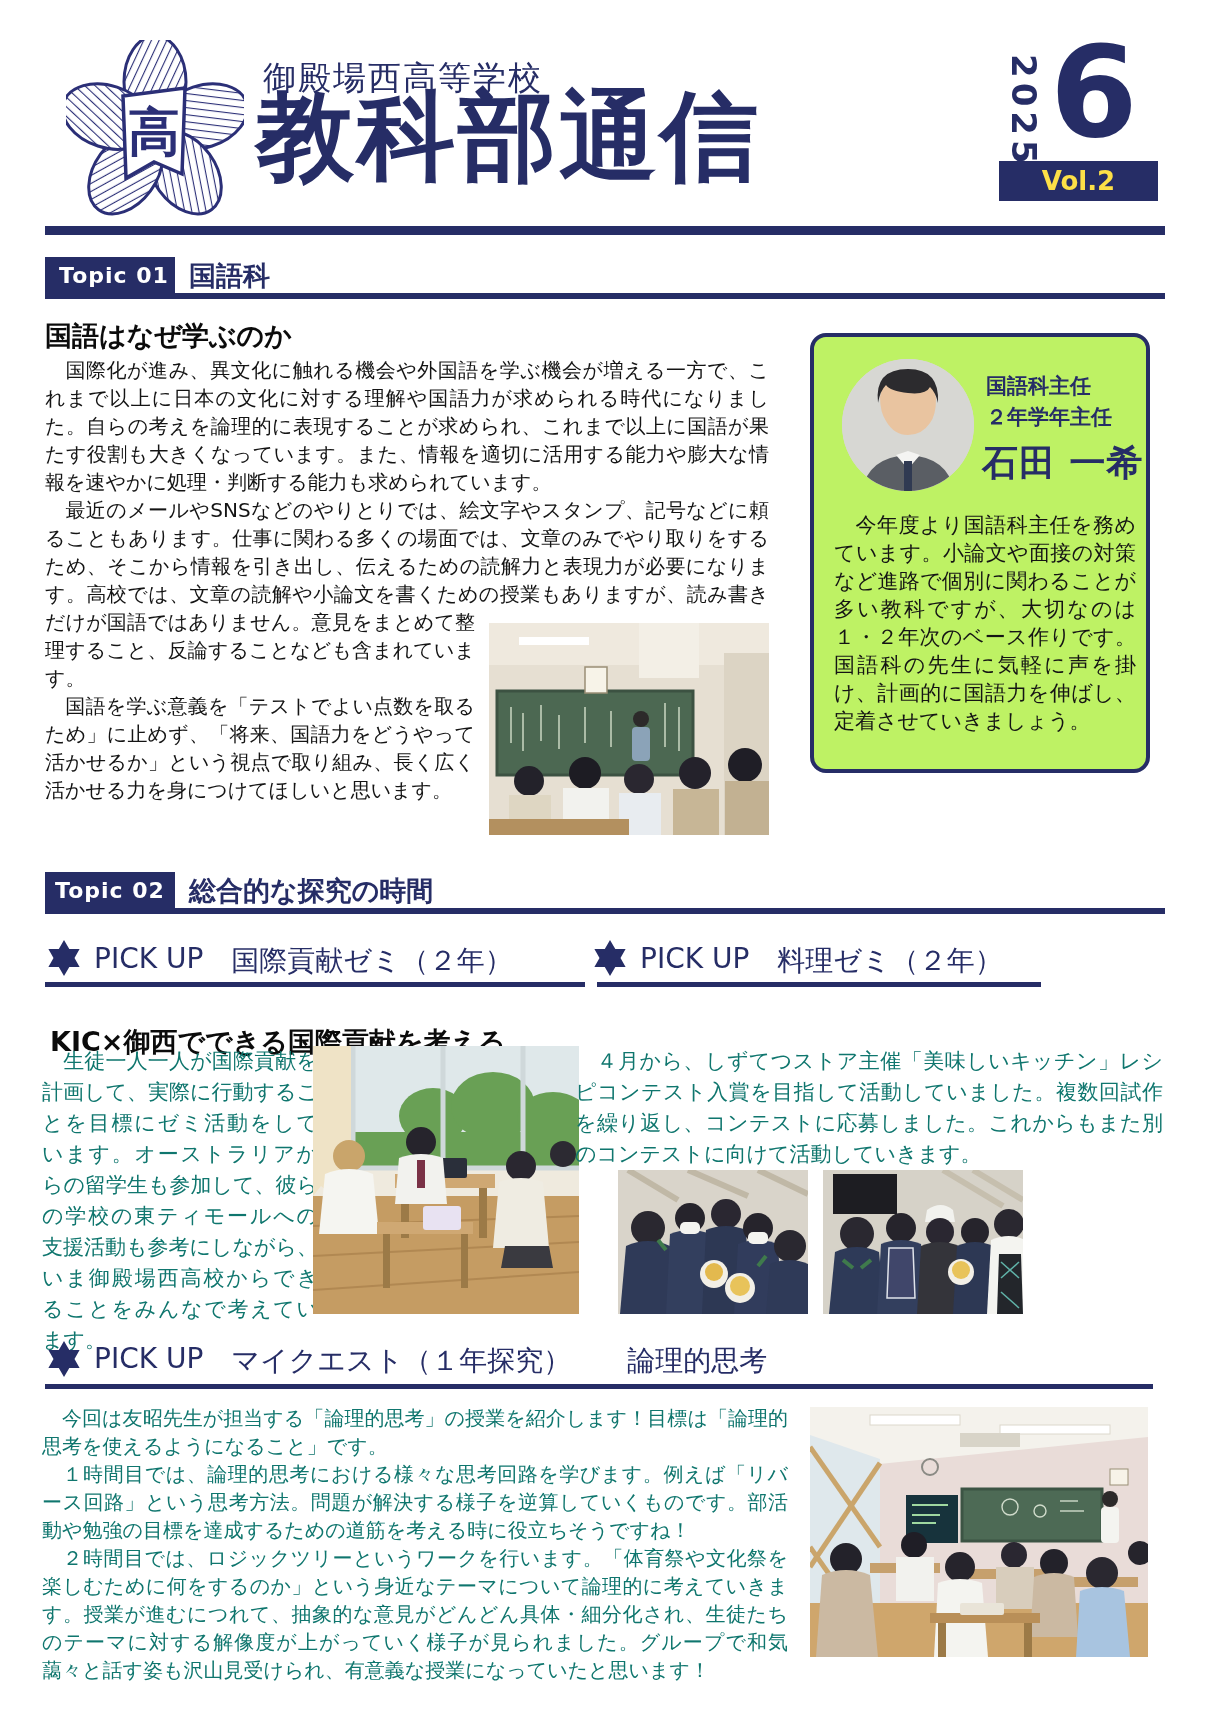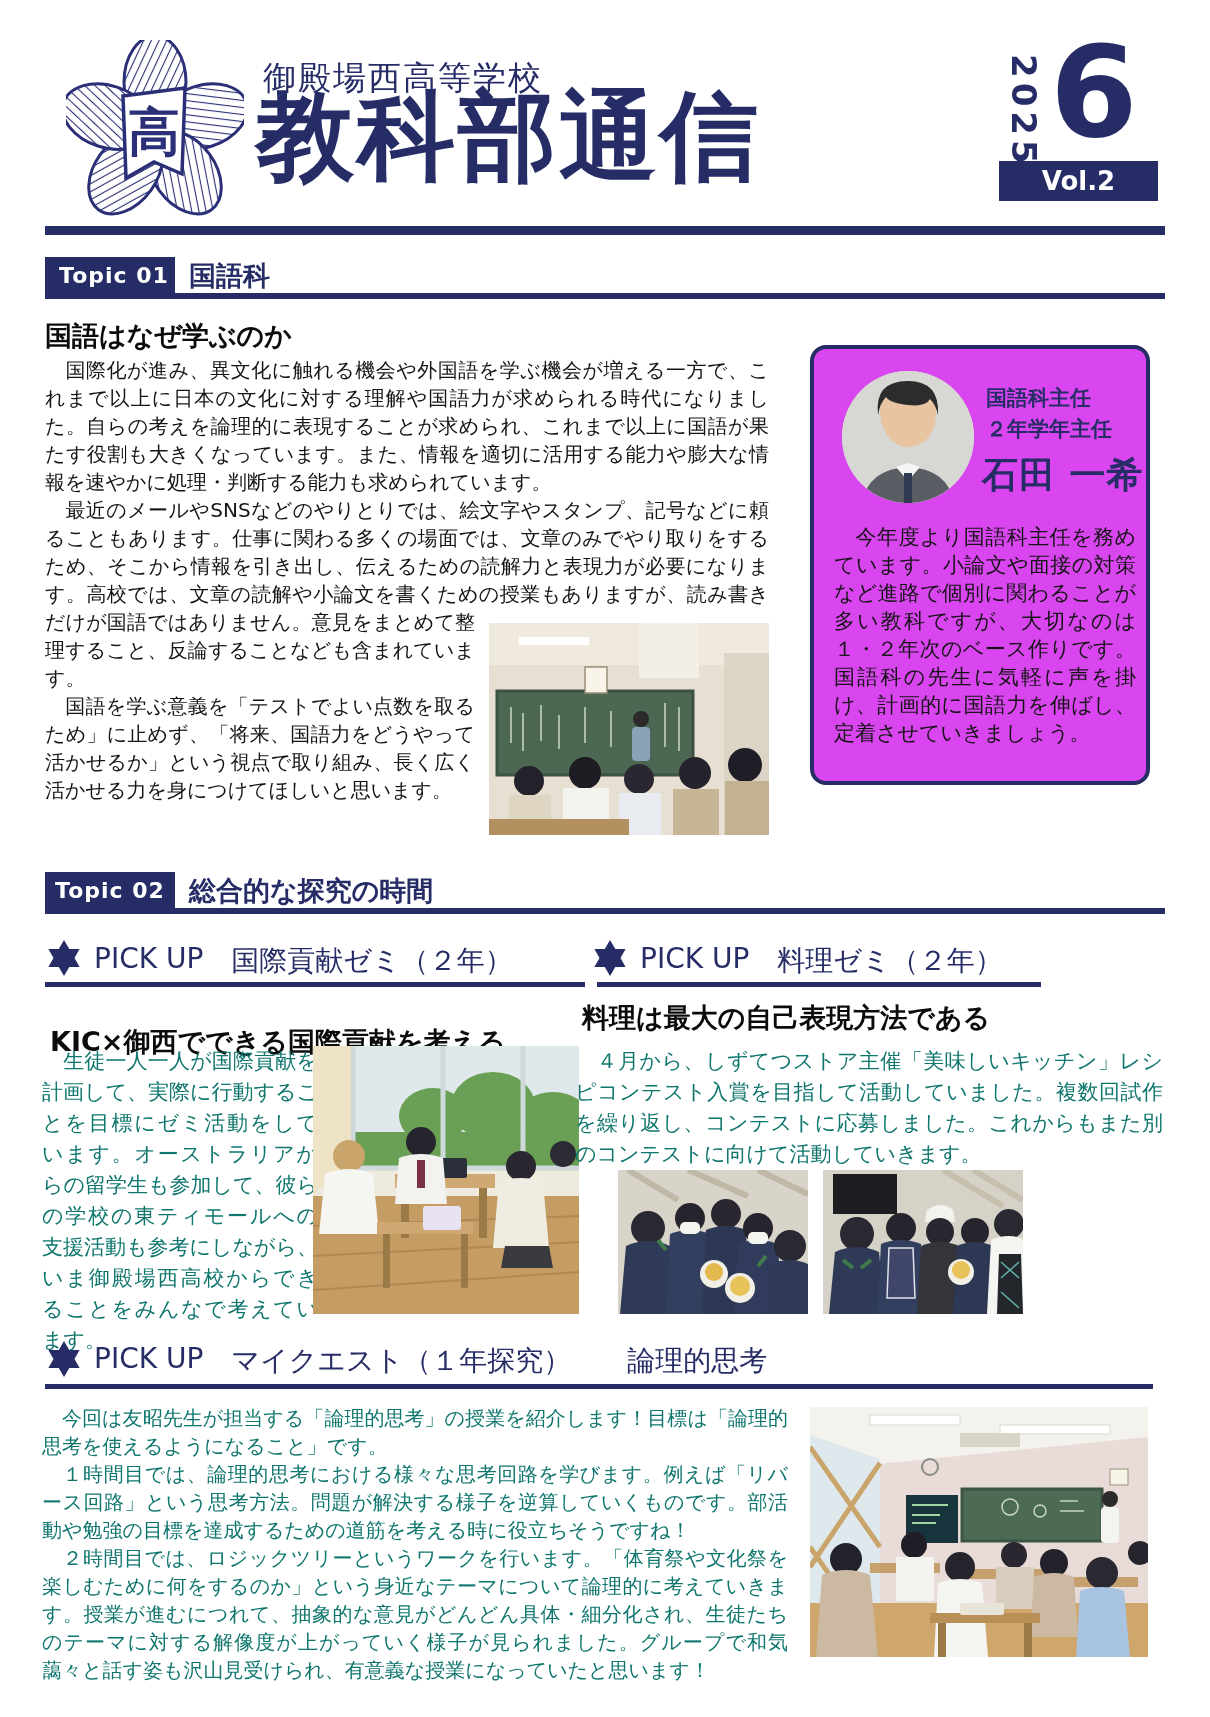--- a/index.html
+++ b/index.html
@@ -7,39 +7,39 @@
   body{ background:#888; font-family:"DejaVu Sans","Liberation Sans",sans-serif; }
   .page{ position:relative; width:1210px; height:1717px; background:#ffffff; margin:0 auto; overflow:hidden; }
   .abs{ position:absolute; }
   .rule{ background:var(--navy); }
 
   
   .school-name{ left:263px; top:44px; font-size:33px; font-weight:400; color:var(--navy); letter-spacing:2px;margin-top:12px; }
   .nl-title{ left:256px; top:78px; font-size:98px; font-weight:900; color:var(--navy); letter-spacing:3px; line-height:1.2; }
   .year-v{ left:1004px; top:54px; height:100px; writing-mode:vertical-rl; text-orientation:sideways; font-size:34px; font-weight:700; color:var(--navy); letter-spacing:5px; }
   .month-big{ left:1050px; top:30px; font-size:126px; font-weight:800; color:var(--navy); line-height:1; }
-  .vol-box{ left:999px; top:161px; width:159px; height:40px; background:var(--navy); color:#ffffff; font-size:26px; font-weight:700; display:flex; align-items:center; justify-content:center; }
+  .vol-box{ left:999px; top:161px; width:159px; height:40px; background:var(--navy); color:#fde047; font-size:26px; font-weight:700; display:flex; align-items:center; justify-content:center; }
   .header-rule{ left:45px; top:226px; width:1120px; height:9px; }
 
   
   .topic-badge{ width:130px; height:36px; background:var(--navy); color:#fff; font-size:22px; font-weight:600; display:flex; align-items:center; justify-content:center; letter-spacing:1px; }
   .topic-subject{ font-size:27px; font-weight:800; color:var(--navy); }
   .topic-rule{ width:1120px; height:6px; }
 
   .article-title{ left:45px; top:318px; font-size:27px; font-weight:800; color:#0b0b0b; }
   .article-body{ left:45px; top:356px; width:724px; font-size:20px; line-height:28px; color:#141414; text-align:justify; }
   .article-body p{ margin:0; }
   .float-spacer{ float:right; width:0; height:265px; }
   .article-photo{ float:right; clear:right; width:280px; height:212px; margin:2px 0 6px 14px; }
 
   .photo-frame{ overflow:hidden; background:#ccc; }
   .photo-frame svg{ display:block; }
 
   
-  .profile-card{ left:810px; top:345px; width:340px; height:440px; border:4px solid var(--navy); border-radius:16px; background:#d946ef; }
+  .profile-card{ left:810px; top:333px; width:340px; height:440px; border:4px solid var(--navy); border-radius:16px; background:#bef264; }
   .profile-photo{ position:absolute; left:28px; top:22px; width:132px; height:132px; border-radius:50%; overflow:hidden; background:#d8d8d4; }
   .profile-role{ position:absolute; left:172px; top:34px; font-size:21px; line-height:31px; font-weight:800; color:var(--navy); }
   .profile-name{ position:absolute; left:168px; top:102px; font-size:36px; font-weight:900; color:var(--navy); letter-spacing:1px; }
   .profile-text{ position:absolute; left:20px; top:174px; width:302px; font-size:21px; line-height:28px; color:#141414; text-align:justify; }
 
   
   .pickup-header{ display:flex; align-items:flex-start; }
   .pickup-title-text{ font-size:28px; font-weight:400; color:var(--navy); }
   .pickup-label{ margin-right:28px; }
   .pickup-underline{ height:5px; }
@@ -220,21 +220,20 @@
   <div class="abs" style="left:592px; top:939px;">
     <svg class="star" width="36" height="38" viewBox="0 0 36 38">
       <polygon fill="#262D66" points="18,1 23.3,9.9 33.6,10 28.5,19 33.6,28 23.3,28.1 18,37 12.8,28.1 2.4,28 7.5,19 2.4,10 12.8,9.9"></polygon>
     </svg>
   </div>
   <div class="abs pickup-header" style="left:640px; top:942px;">
     <span class="pickup-title-text pickup-label">PICK UP</span>
     <span class="pickup-title-text">料理ゼミ（２年）</span>
   </div>
   <div class="abs rule pickup-underline" style="left:597px; top:982px; width:444px;"></div>
-  <div class="abs pickup-heading" style="left:582px; top:1000px;">料理は最大の自己表現方法である</div>
   <div class="abs pickup-body" style="left:575px; top:1046px; width:588px; line-height:31px;">　４月から、しずてつストア主催「美味しいキッチン」レシピコンテスト入賞を目指して活動していました。複数回試作を繰り返し、コンテストに応募しました。これからもまた別のコンテストに向けて活動していきます。</div>
 
   <div class="abs photo-frame" style="left:618px; top:1170px; width:190px; height:144px;">
     <svg width="190" height="144" viewBox="0 0 190 144">
       <rect width="190" height="144" fill="#d9d4ca"></rect>
       <g stroke="#c0b8a6" stroke-width="6">
           <line x1="10" y1="0" x2="60" y2="30"></line>
           <line x1="70" y1="0" x2="130" y2="26"></line>
           <line x1="140" y1="0" x2="190" y2="24"></line>
         </g>

